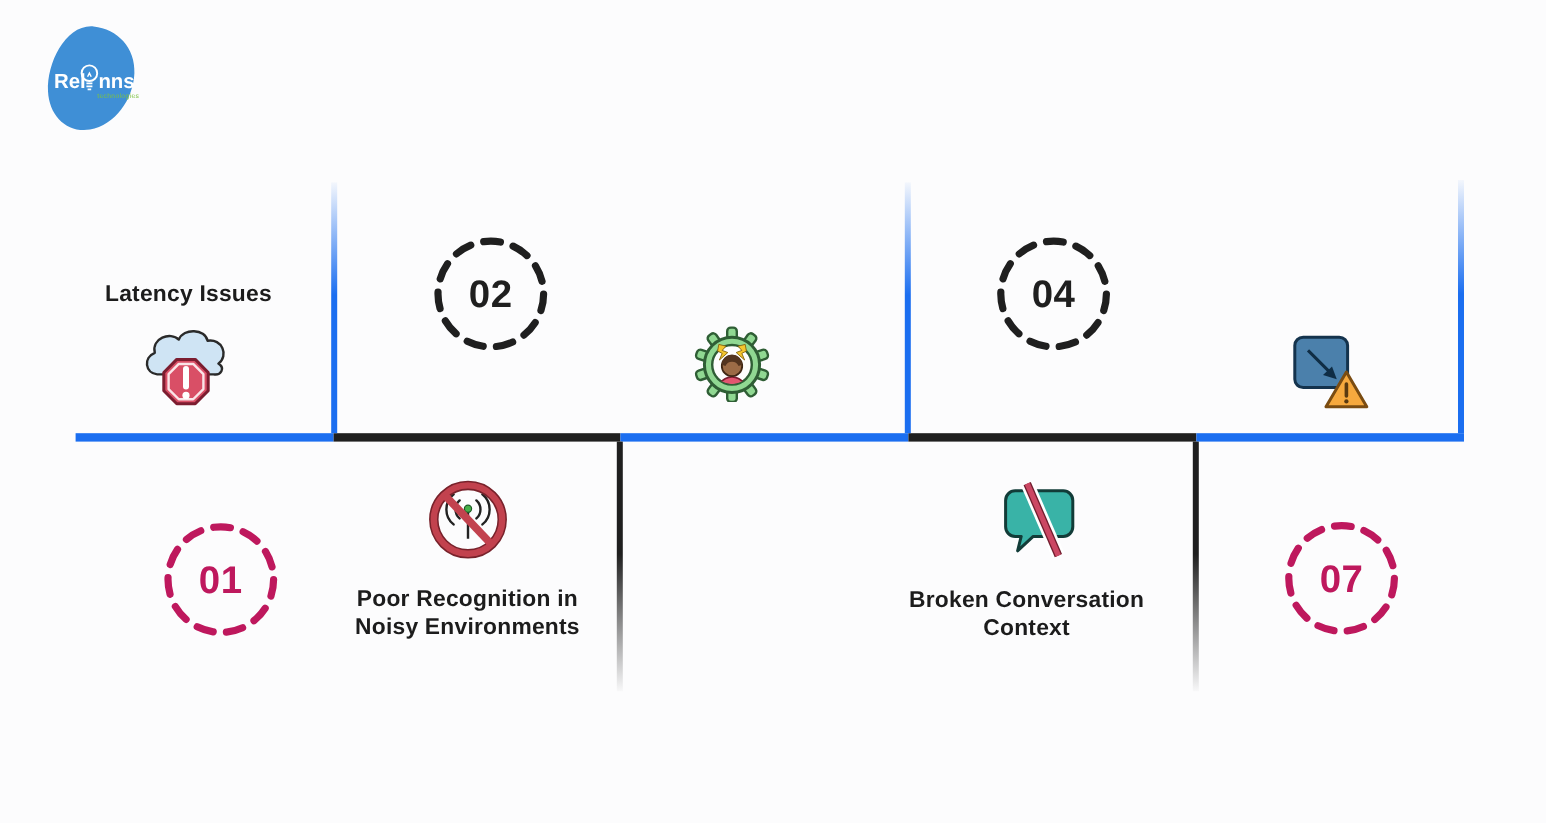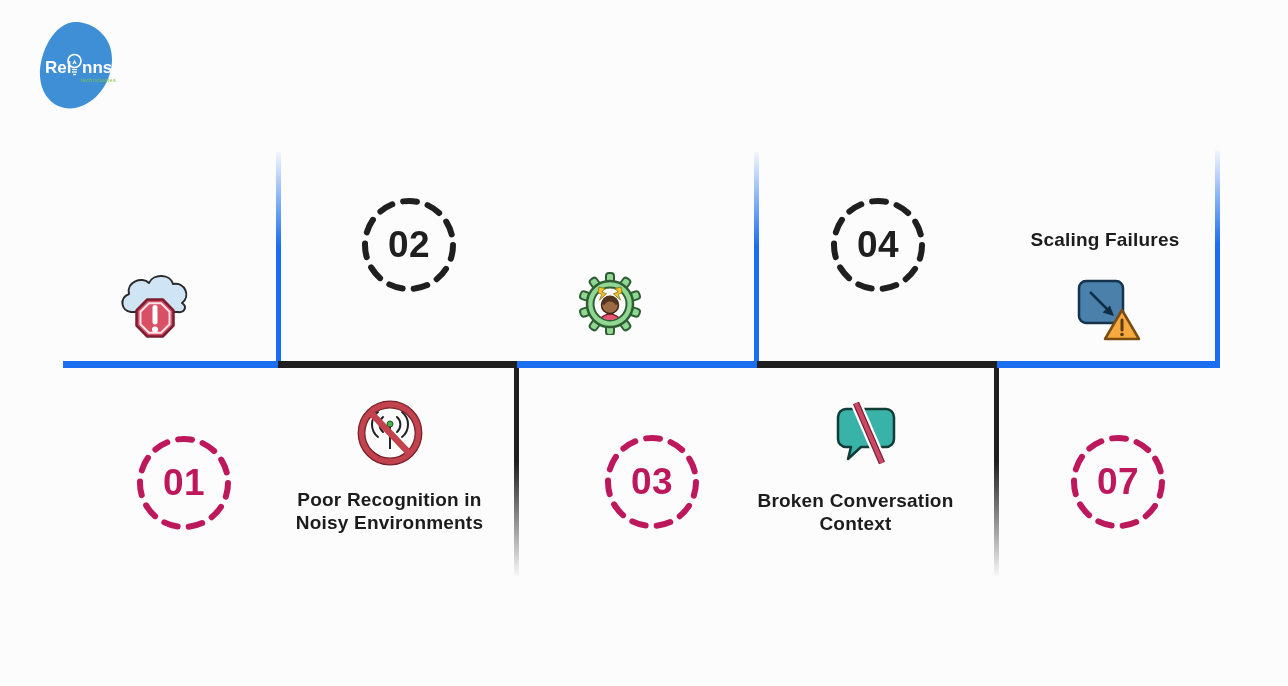--- a/index.html
+++ b/index.html
@@ -24,21 +24,21 @@
     position:absolute;text-align:center;
     font-size:19px;font-weight:700;color:#1c1c1c;
     line-height:23px;letter-spacing:0.2px;
   }
 
   
   .step{position:absolute;width:100px;height:100px;}
   .step svg{position:absolute;inset:0;}
   .step .num{
     position:absolute;inset:0;display:flex;align-items:center;justify-content:center;
-    font-size:37px;font-weight:700;letter-spacing:0.5px;
+    font-size:32px;font-weight:700;letter-spacing:0.5px;
   }
   .step.black{color:#1f1f1f;}
   .step.blue{color:#be185d;}
 
   .icon-box{position:absolute;}
 
   
   .logo{position:absolute;left:34px;top:20px;width:84px;height:92px;}
 </style>
 </head>
@@ -67,20 +67,21 @@
   <div class="hseg blue" style="left:517px;width:240px"></div>
   <div class="hseg black" style="left:757px;width:240px"></div>
   <div class="hseg blue" style="left:997px;width:223px"></div>
 
   <div class="vseg blue-up" style="left:276px;top:152px;height:209px"></div>
   <div class="vseg blue-up" style="left:754px;top:152px;height:209px"></div>
   <div class="vseg blue-up" style="left:1215px;top:150px;height:211px"></div>
   <div class="vseg black-down" style="left:514px;top:368px;height:208px"></div>
   <div class="vseg black-down" style="left:994px;top:368px;height:208px"></div>
 
+  <div class="panel-title" style="left:37px;top:234px;width:240px">Latency Issues</div>
 
   <div class="icon-box" style="left:118px;top:274px">
     <svg width="74" height="66" viewBox="0 0 74 66">
       <path d="M13 38 C3 37 1 24 11 20 C8 8 24 2 31 9 C35 -1 53 0 55 10 C67 8 73 22 64 29 C70 33 66 39 60 38 Z" fill="#cfe4f4" stroke="#2a2a2a" stroke-width="2" stroke-linejoin="round"></path>
       <polygon points="55.5,36.4 55.5,51.6 44.7,62.5 29.3,62.5 18.5,51.6 18.5,36.4 29.3,25.5 44.7,25.5" fill="#d94f66" stroke="#7c1d30" stroke-width="2.5" stroke-linejoin="round"></polygon>
       <polygon points="51.5,37.8 51.5,50.2 43,58.7 31,58.7 22.5,50.2 22.5,37.8 31,29.3 43,29.3" fill="none" stroke="rgba(255,255,255,0.85)" stroke-width="2" stroke-linejoin="round"></polygon>
       <line x1="37" y1="33.5" x2="37" y2="48" stroke="#ffffff" stroke-width="5" stroke-linecap="round"></line>
       <circle cx="37" cy="55.5" r="3" fill="#ffffff"></circle>
     </svg>
   </div>
@@ -112,21 +113,20 @@
         <circle cx="33" cy="34" r="8.5" fill="#9c6b46" stroke="#3f2614" stroke-width="1.5"></circle>
         <path d="M24.5 33 a8.5 8.5 0 0 1 17 0 l-3 1 a6 6 0 0 0 -11 0 z" fill="#53341f"></path>
       </g>
       <g fill="#f4c52d" stroke="#8a6a10" stroke-width="0.8" stroke-linejoin="round">
         <polygon points="0,0 6,1.5 2.8,5 7.5,6.8 0.5,13 2.8,7.5 -1,5.5" transform="translate(22,16)"></polygon>
         <polygon points="0,0 6,1.5 2.8,5 7.5,6.8 0.5,13 2.8,7.5 -1,5.5" transform="translate(44,16) scale(-1,1)"></polygon>
       </g>
     </svg>
   </div>
 
-  <div class="panel-title" style="left:985px;top:228px;width:240px">Scaling Failures</div>
 
   <div class="icon-box" style="left:1077px;top:279px">
     <svg width="64" height="62" viewBox="0 0 64 62">
       <rect x="2" y="2" width="44" height="42" rx="7" fill="#4b80ab" stroke="#14334d" stroke-width="2.5"></rect>
       <line x1="13" y1="13" x2="33" y2="33" stroke="#0f2d45" stroke-width="2.5"></line>
       <polygon points="37,37 33,26.5 25.5,33.5" fill="#0f2d45"></polygon>
       <polygon points="45,31 62,60 28,60" fill="#f6a93e" stroke="#7a4c12" stroke-width="2.5" stroke-linejoin="round"></polygon>
       <line x1="45" y1="41" x2="45" y2="51" stroke="#5a3a10" stroke-width="3" stroke-linecap="round"></line>
       <circle cx="45" cy="55.5" r="1.8" fill="#5a3a10"></circle>
     </svg>
@@ -169,26 +169,20 @@
     <div class="num">01</div>
   </div>
 
   <div class="step black" style="left:359px;top:195px">
     <svg viewBox="0 0 100 100">
       <circle cx="50" cy="50" r="44" fill="none" stroke="currentColor" stroke-width="6" stroke-dasharray="14 11.13" stroke-linecap="round"></circle>
     </svg>
     <div class="num">02</div>
   </div>
 
-  <div class="step blue" style="left:602px;top:432px">
-    <svg viewBox="0 0 100 100">
-      <circle cx="50" cy="50" r="44" fill="none" stroke="currentColor" stroke-width="6" stroke-dasharray="14 11.13" stroke-linecap="round"></circle>
-    </svg>
-    <div class="num">03</div>
-  </div>
 
   <div class="step black" style="left:828px;top:195px">
     <svg viewBox="0 0 100 100">
       <circle cx="50" cy="50" r="44" fill="none" stroke="currentColor" stroke-width="6" stroke-dasharray="14 11.13" stroke-linecap="round"></circle>
     </svg>
     <div class="num">04</div>
   </div>
 
   <div class="step blue" style="left:1068px;top:432px">
     <svg viewBox="0 0 100 100">

